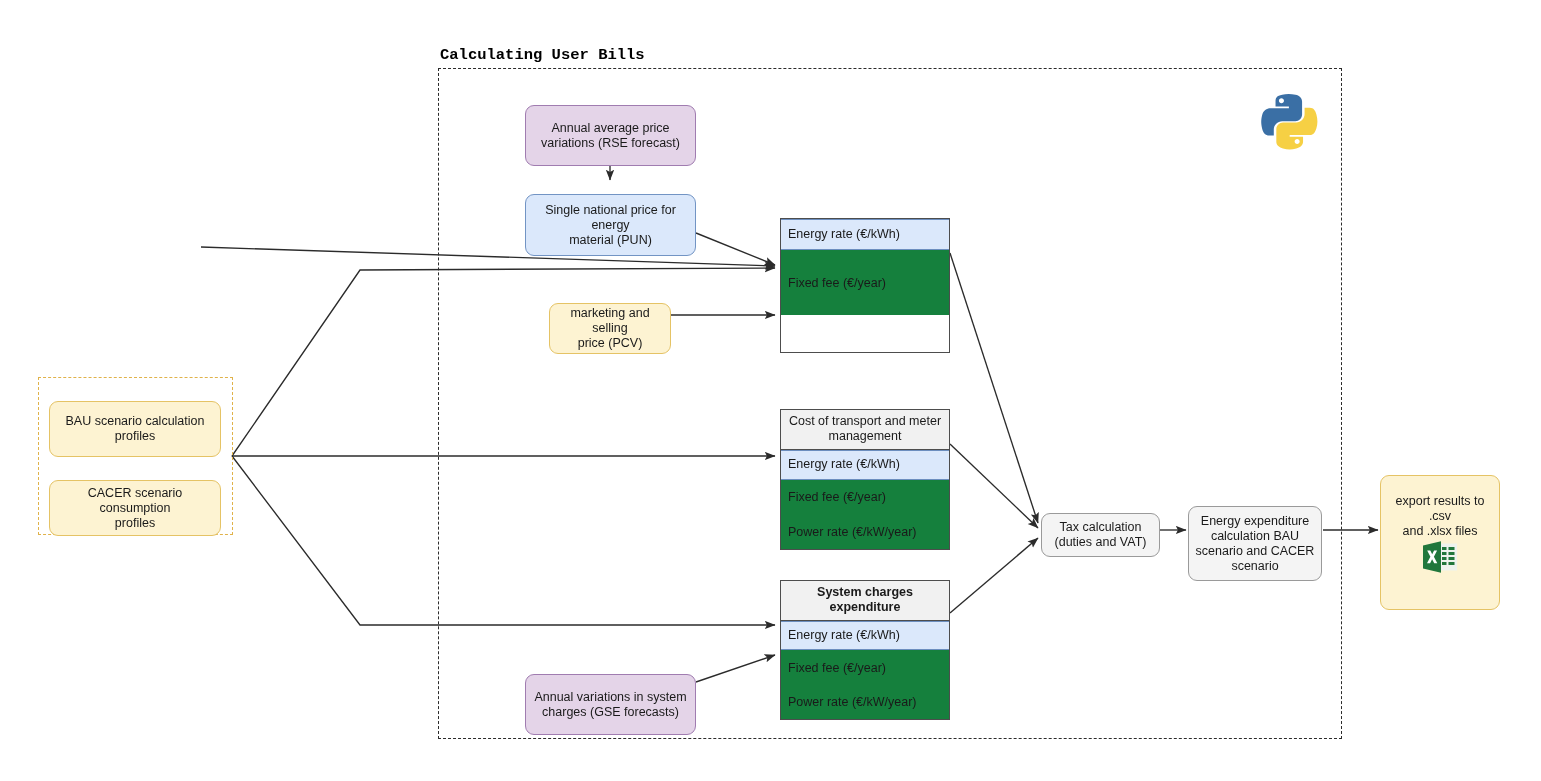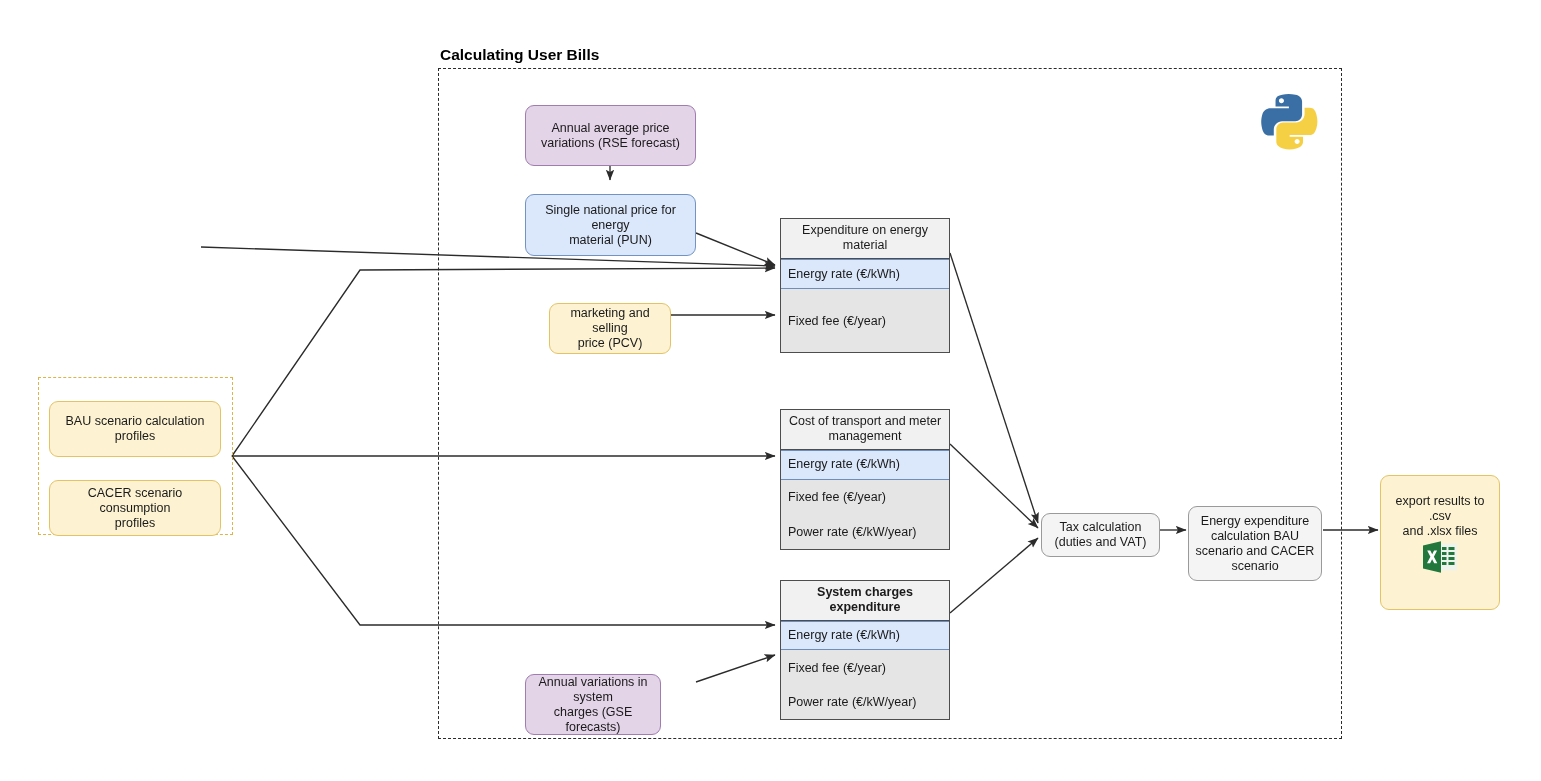--- a/index.html
+++ b/index.html
@@ -109,21 +109,21 @@
     padding-left: 7px;
     display: flex;
     align-items: center;
   }
   .tbl-row.hl {
     background: #dbe8fb;
     border-bottom: 1.2px solid #6c8ebf;
     box-shadow: inset 0 1px 0 #6c8ebf;
   }
   .tbl-row.plain {
-    background: #e5e5e5;
+    background: #15803d;
   }
   
   .py-logo {
     position: absolute;
     z-index: 4;
   }
   .xls-icon {
     position: absolute;
     z-index: 5;
   }
@@ -137,21 +137,21 @@
     justify-content: center;
   }
 </style>
 </head>
 <body>
 
 <div id="canvas">
 
   <div class="container-dashed" style="left:438px; top:68px; width:904px; height:671px;"></div>
 
-  <div class="title" style="left:440px; top:46px;">Calculating User Bills</div>
+  <div class="title" style="left:440px; top:46px;font-family:Liberation Mono, monospace;">Calculating User Bills</div>
 
   <svg id="edges" viewBox="0 0 1541 781">
     <defs>
       <marker id="arrow" markerWidth="9" markerHeight="9" refX="7.6" refY="3.1" orient="auto" markerUnits="strokeWidth">
         <path d="M0,0 L8,3.1 L0,6.2 L1.6,3.1 z" fill="#2b2b2b"></path>
       </marker>
     </defs>
     <g fill="none" stroke="#2b2b2b" stroke-width="1.35" marker-end="url(#arrow)">
 
       <path d="M610,153 L610,180"></path>
@@ -214,27 +214,26 @@
   <div class="node rounded fill-blue node-stack" style="left:525px; top:181px; width:171px; height:62px;">
     <span class="node-text">Single national price for energy
 material (PUN)</span>
   </div>
 
   <div class="node rounded fill-yellow node-stack" style="left:549px; top:290px; width:122px; height:51px;">
     <span class="node-text">marketing and selling
 price (PCV)</span>
   </div>
 
-  <div class="node rounded fill-purple node-stack" style="left:525px; top:661px; width:136px; height:61px;">
+  <div class="node rounded fill-purple node-stack" style="left:525px; top:661px; width:171px; height:61px;">
     <span class="node-text">Annual variations in system
 charges (GSE forecasts)</span>
   </div>
 
   <div class="tbl" style="left:780px; top:218px; width:170px; height:135px;">
-    <div class="tbl-head">Expenditure on energy material</div>
     <div class="tbl-row hl" style="height:31px;">
       <span>Energy rate (€/kWh)</span>
     </div>
     <div class="tbl-row plain" style="height:65px;">
       <span>Fixed fee (€/year)</span>
     </div>
   </div>
 
   <div class="tbl" style="left:780px; top:409px; width:170px; height:141px;">
     <div class="tbl-head">Cost of transport and meter management</div>

